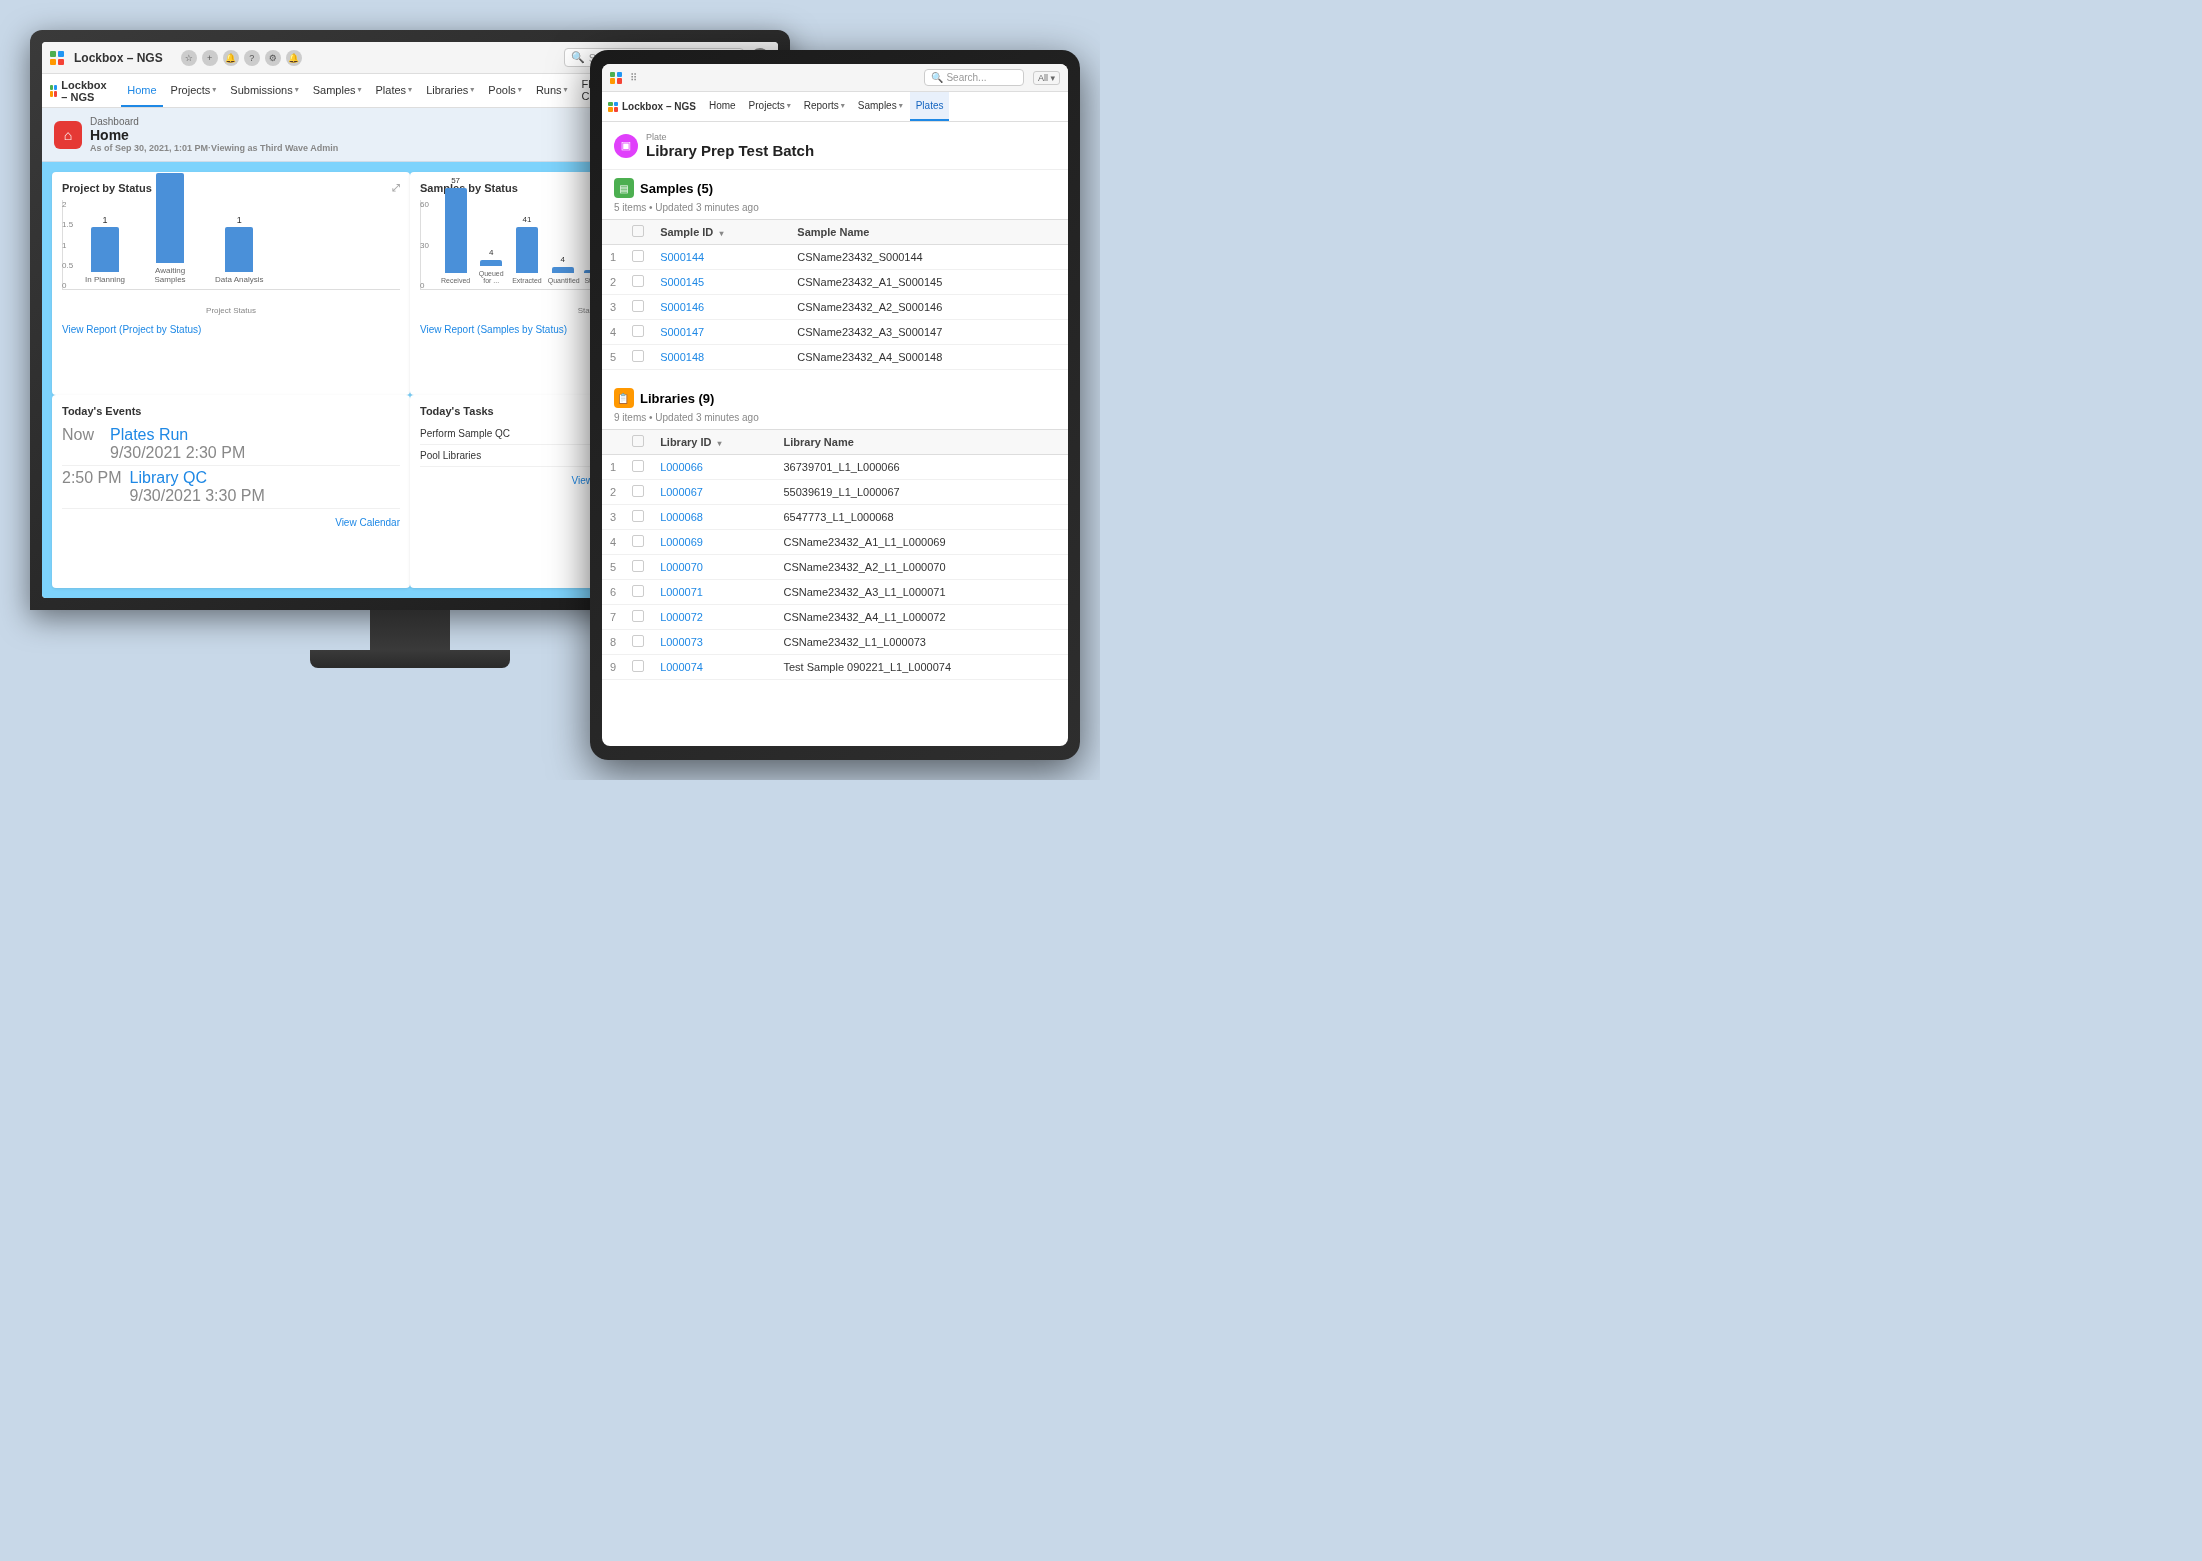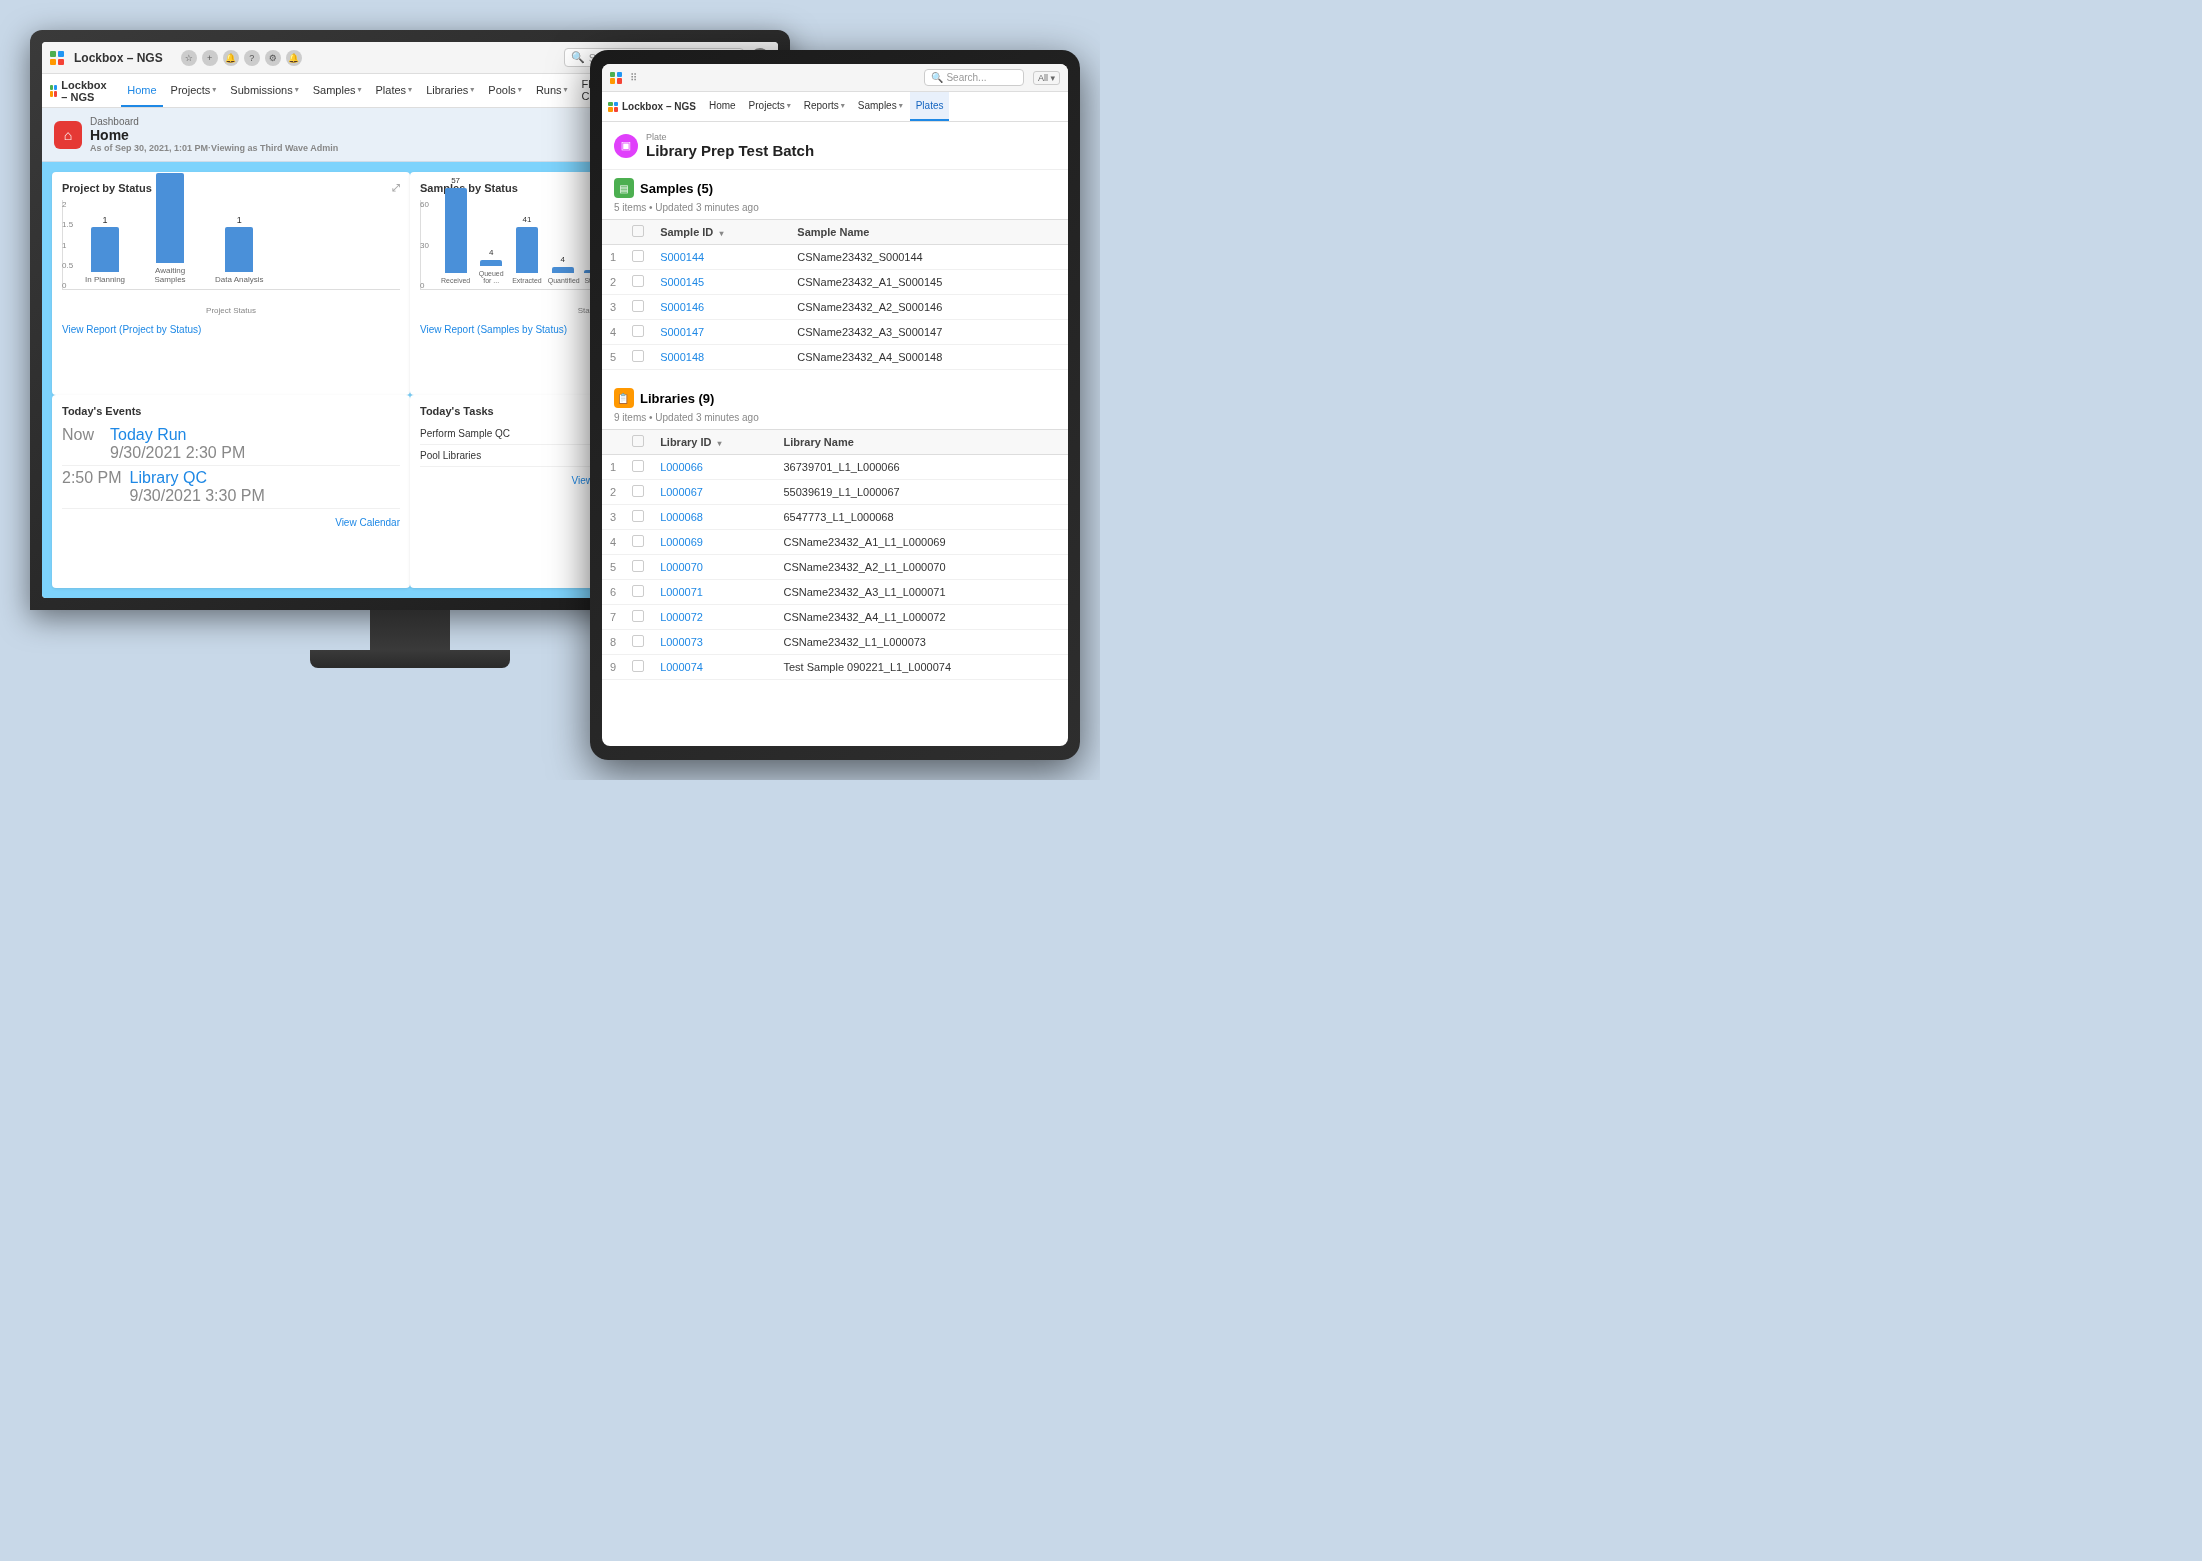--- a/index.html
+++ b/index.html
@@ -782,21 +782,21 @@
         </div>
 
         <div class="widget-card">
           <div class="widget-title">
             <span>Today's Events</span>
           </div>
           <div class="events-list">
             <div class="event-row">
               <span class="event-time">Now</span>
               <div>
-                <div><a class="event-link">Today Run</a></div>
+                <div><a class="event-link">Plates Run</a></div>
                 <div class="event-sub">9/30/2021 2:30 PM</div>
               </div>
             </div>
             <div class="event-row">
               <span class="event-time">2:50 PM</span>
               <div>
                 <div><a class="event-link">Library QC</a></div>
                 <div class="event-sub">9/30/2021 3:30 PM</div>
               </div>
             </div>

